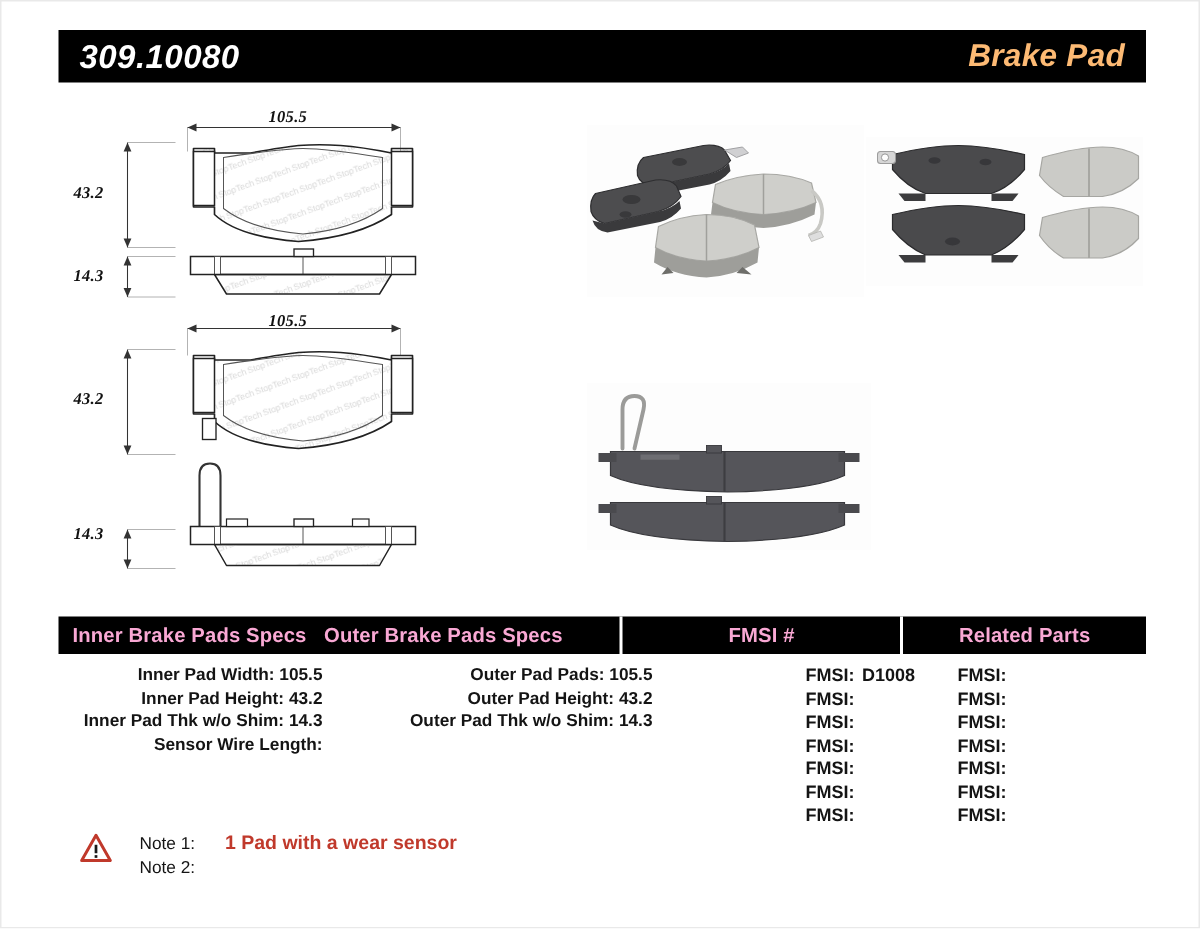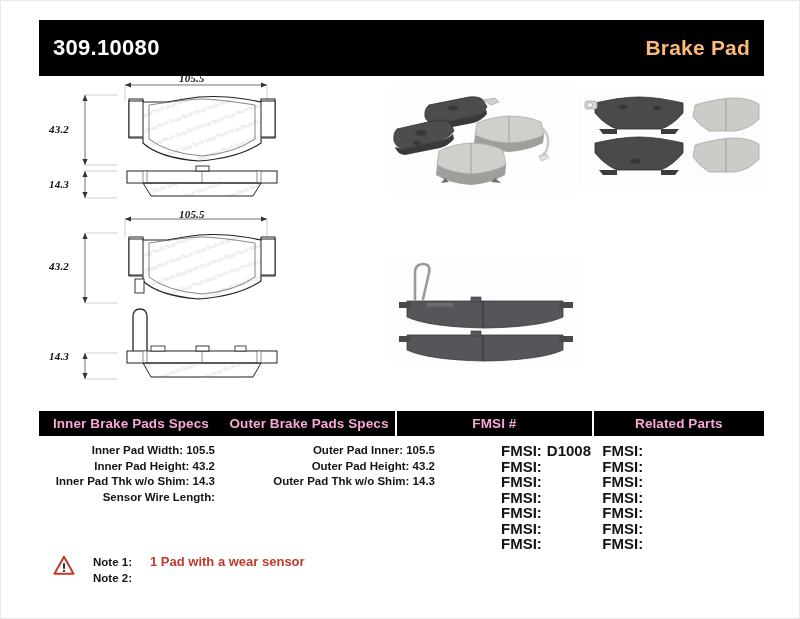--- a/index.html
+++ b/index.html
@@ -20,27 +20,28 @@
     border: 1px solid #e9e9e9;
     box-sizing: border-box;
   }
 
   
   .header-bar {
     position: absolute;
     left: 38px;
     top: 19px;
     width: 725px;
-    height: 56px;
+    height: 35px;
     background: #000000;
     display: flex;
     align-items: center;
     justify-content: space-between;
     box-sizing: border-box;
     padding: 0 14px 0 14px;
+    font-style: italic;
   }
   .header-part-number {
     color: #ffffff;
     font-size: 22px;
     font-weight: bold;
     letter-spacing: 0.3px;
   }
   .header-title {
     color: #fdba74;
     font-size: 21px;
@@ -97,21 +98,21 @@
     align-items: center;
     justify-content: center;
     box-sizing: border-box;
     letter-spacing: 0.1px;
   }
   .th-sep {
     border-left: 2px solid #ffffff;
   }
   .col-inner  { width: 190px; }
   .col-outer  { width: 178px; }
-  .col-fmsi   { width: 203px; }
+  .col-fmsi   { width: 203px; margin-left: 36px; }
   .col-rel    { width: 178px; }
 
   .table-body {
     display: flex;
     padding-top: 7px;
     gap: 42px;
   }
   .tb-col {
     box-sizing: border-box;
   }
@@ -128,21 +129,21 @@
     font-weight: bold;
   }
   .fmsi-grid {
     padding-left: 10px;
   }
   .fmsi-row {
     display: flex;
     line-height: 15.5px;
   }
   .fmsi-cell {
-    font-size: 15px;
+    font-size: 12px;
     font-weight: bold;
     color: #141414;
     white-space: nowrap;
   }
   .fmsi-cell.c1 { width: 105px; }
   .fmsi-cell.c2 { width: 95px; }
   .fmsi-cell .val { padding-left: 5px; }
   .rel-line {
     font-size: 11.5px;
     font-weight: bold;
@@ -168,21 +169,21 @@
     flex: none;
   }
   .note-rows { }
   .note-row {
     display: flex;
     line-height: 16px;
     align-items: baseline;
   }
   .note-label {
     font-size: 11.5px;
-    font-weight: bold;
+    font-weight: normal;
     color: #141414;
     width: 52px;
     white-space: nowrap;
   }
   .note-value {
     font-size: 13px;
     font-weight: bold;
     white-space: nowrap;
     padding-left: 5px;
   }
@@ -410,21 +411,21 @@
           <span class="val">14.3</span>
         </div>
         <div class="spec-line">
           <span>Sensor Wire Length:</span>
           <span class="val"></span>
         </div>
       </div>
 
       <div class="tb-col col-outer">
         <div class="spec-line">
-          <span>Outer Pad Inner:</span>
+          <span>Outer Pad Pads:</span>
           <span class="val">105.5</span>
         </div>
         <div class="spec-line">
           <span>Outer Pad Height:</span>
           <span class="val">43.2</span>
         </div>
         <div class="spec-line">
           <span>Outer Pad Thk w/o Shim:</span>
           <span class="val">14.3</span>
         </div>

